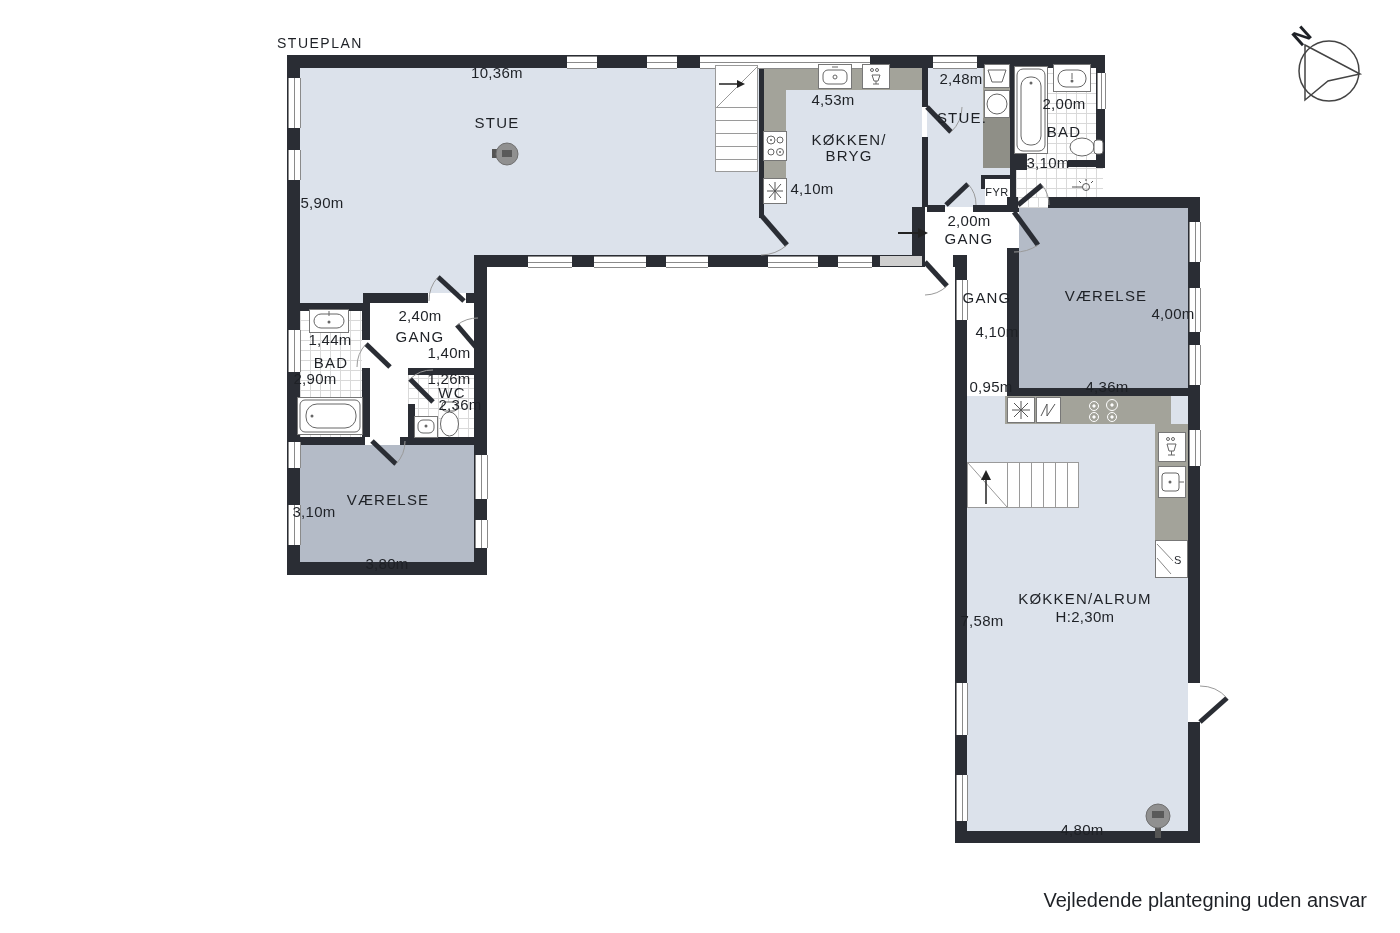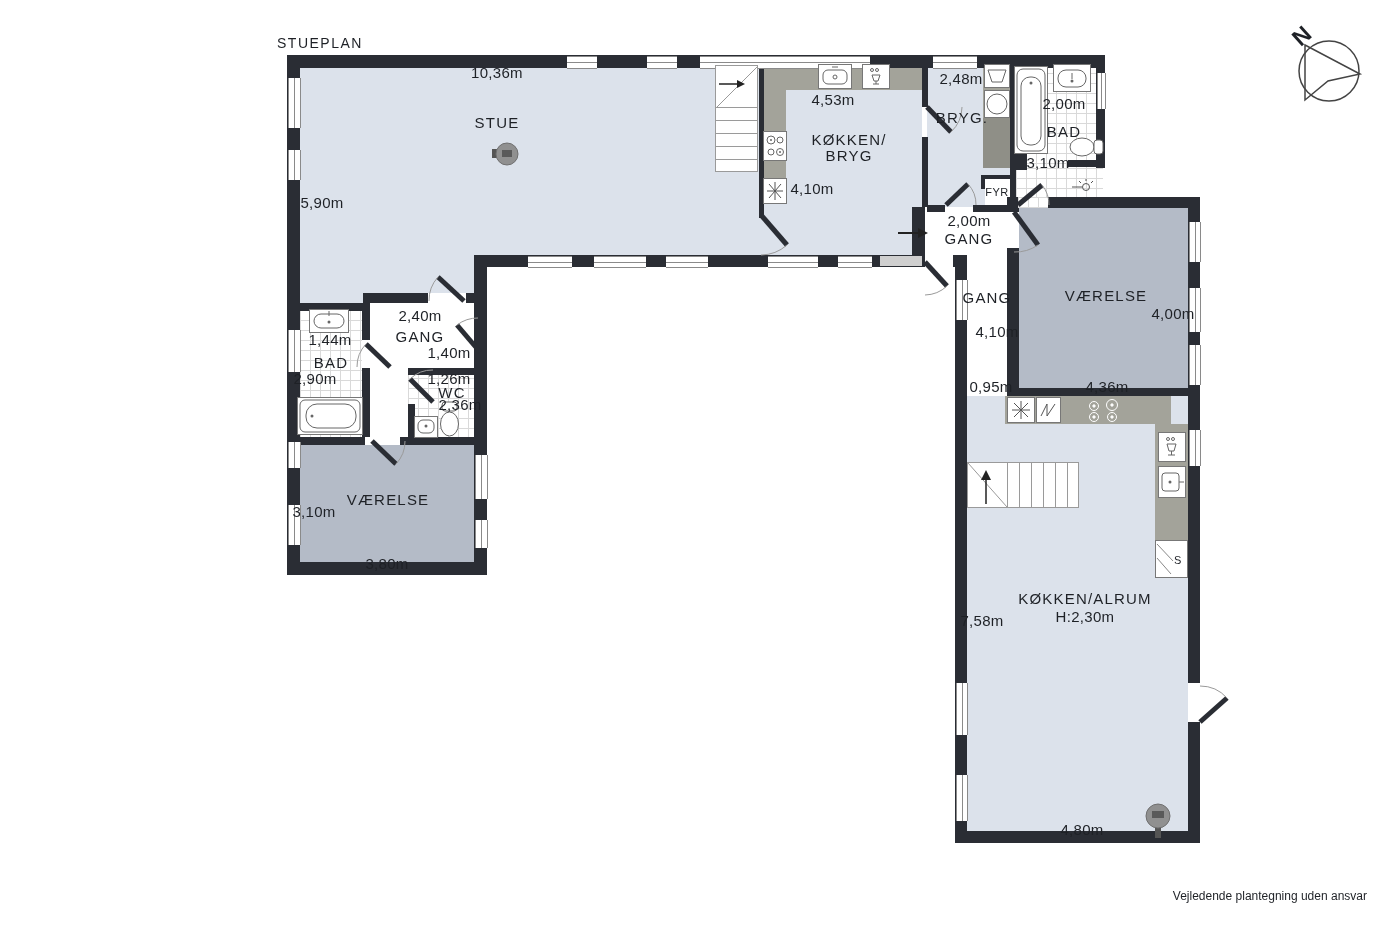--- a/index.html
+++ b/index.html
@@ -21,21 +21,21 @@
     background-image:linear-gradient(#8a8a8a,#8a8a8a);background-size:1px 100%;background-position:center;background-repeat:no-repeat;}
   .thresh{position:absolute;background:#cfcfcf;}
   .box{position:absolute;background:#fff;border:1px solid #777;box-sizing:border-box;}
   .lbl{position:absolute;transform:translate(-50%,-50%);font-size:15px;letter-spacing:.3px;white-space:nowrap;}
   .room{font-size:15px;letter-spacing:1.2px;}
   .small{font-size:11px;letter-spacing:.5px;}
   .stairs-v{position:absolute;background:#fff;border:1px solid #9a9a9a;box-sizing:border-box;}
   .treads-h{position:absolute;background:#fff;background-image:repeating-linear-gradient(to bottom,#9a9a9a 0 1px,transparent 1px 13px);}
   .treads-v{position:absolute;background:#fff;background-image:repeating-linear-gradient(to right,#9a9a9a 0 1px,transparent 1px 12px);}
   #title{position:absolute;left:277px;top:35px;font-size:14px;letter-spacing:1.5px;}
-  #disclaimer{position:absolute;right:33px;top:889px;font-size:12px;}
+  #disclaimer{position:absolute;right:33px;top:889px;font-size:20px;}
 </style>
 </head>
 <body>
 
 <div id="canvas">
 
   <div class="f-light" style="left:300px;top:68px;width:612px;height:187px"></div>
   <div class="f-light" style="left:300px;top:255px;width:174px;height:38px"></div>
   <div class="f-light" style="left:300px;top:293px;width:63px;height:10px"></div>
   <div class="f-light" style="left:764px;top:63px;width:158px;height:192px"></div>
@@ -334,21 +334,21 @@
   <div class="lbl" style="left:497px;top:72px">10,36m</div>
   <div class="lbl room" style="left:497px;top:122px">STUE</div>
   <div class="lbl" style="left:322px;top:202px">5,90m</div>
 
   <div class="lbl" style="left:833px;top:99px">4,53m</div>
   <div class="lbl room" style="left:849px;top:139px">KØKKEN/</div>
   <div class="lbl room" style="left:849px;top:155px">BRYG</div>
   <div class="lbl" style="left:812px;top:188px">4,10m</div>
 
   <div class="lbl" style="left:961px;top:78px">2,48m</div>
-  <div class="lbl room" style="left:962px;top:117px">BRYG.</div>
+  <div class="lbl room" style="left:962px;top:117px">STUE.</div>
 
   <div class="lbl" style="left:1064px;top:103px">2,00m</div>
   <div class="lbl room" style="left:1064px;top:131px">BAD</div>
   <div class="lbl" style="left:1048px;top:162px">3,10m</div>
 
   <div class="lbl small" style="left:997px;top:192px">FYR</div>
 
   <div class="lbl" style="left:969px;top:220px">2,00m</div>
   <div class="lbl room" style="left:969px;top:238px">GANG</div>
 

